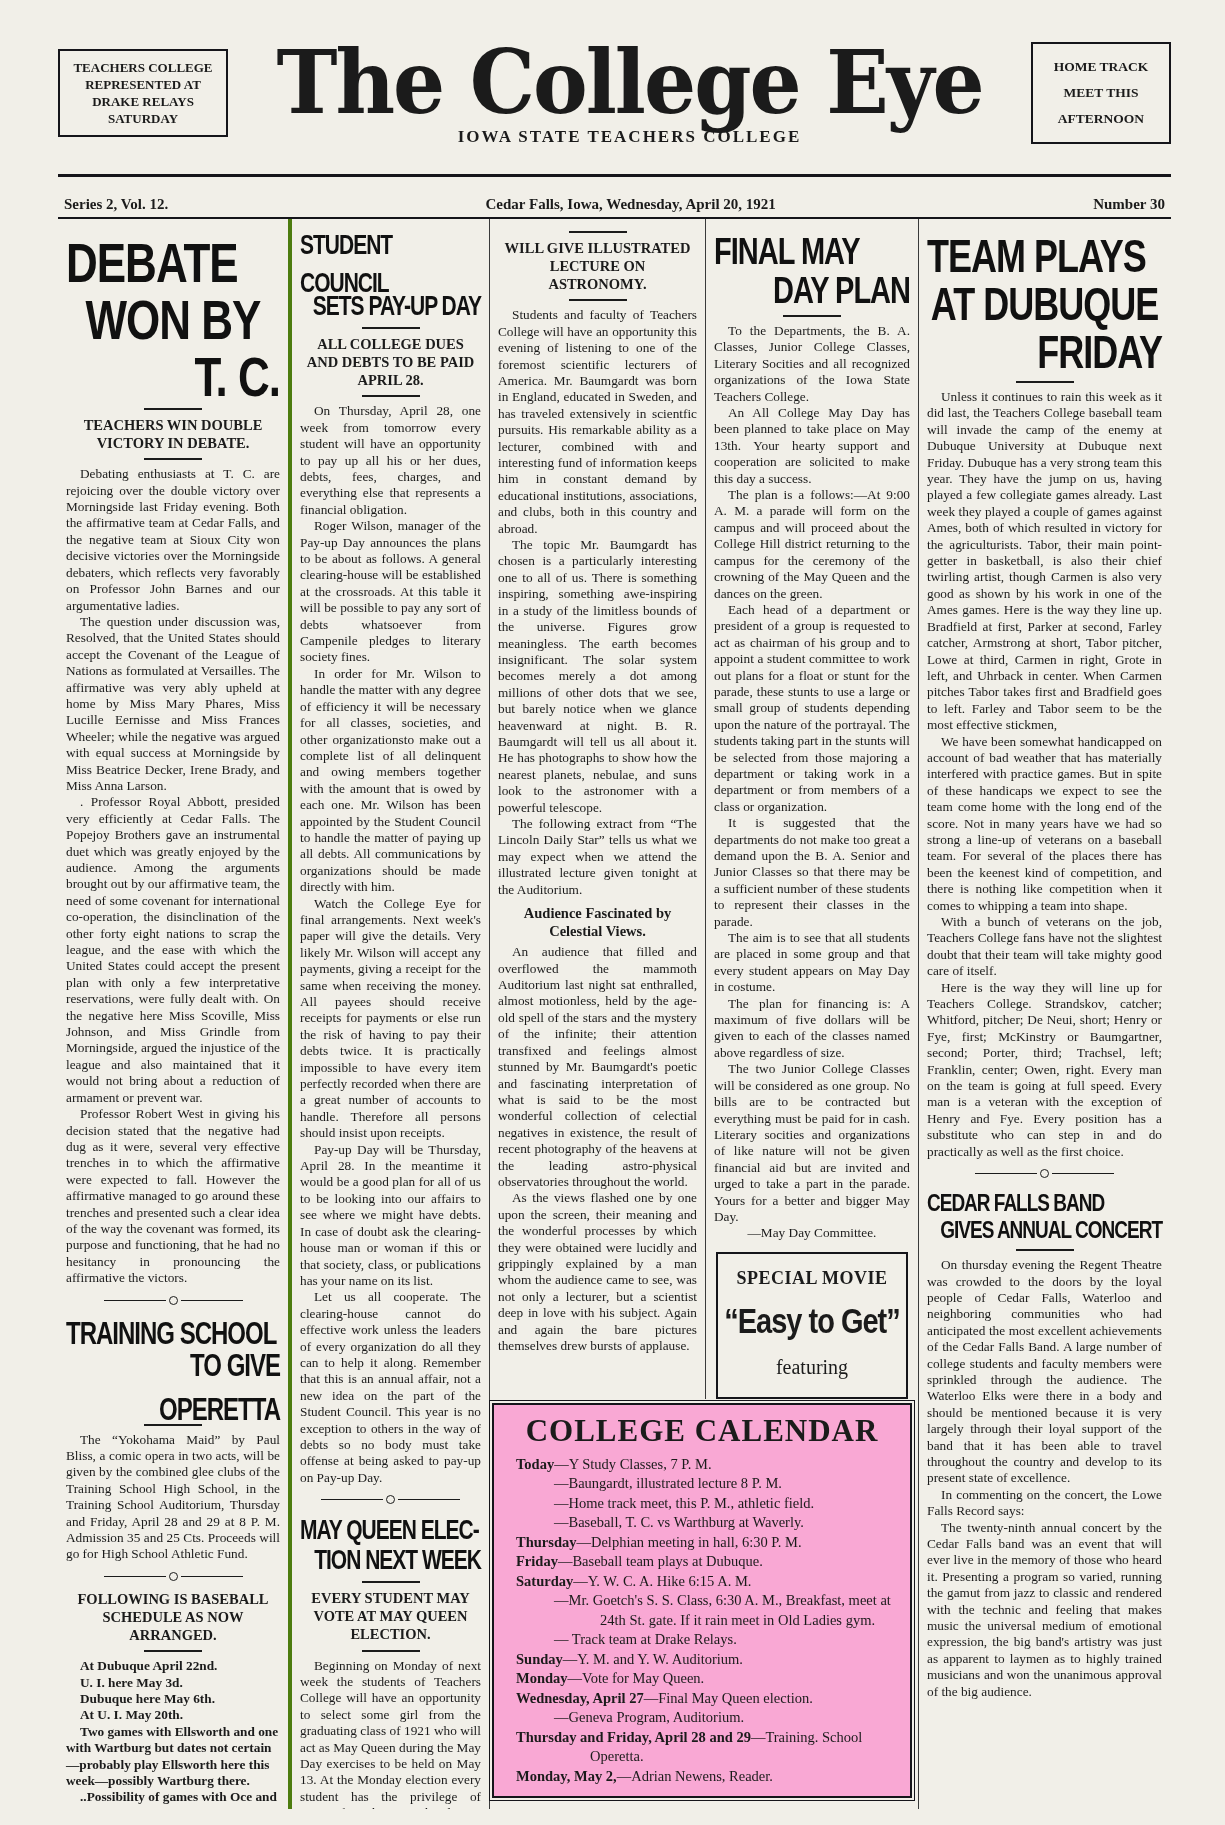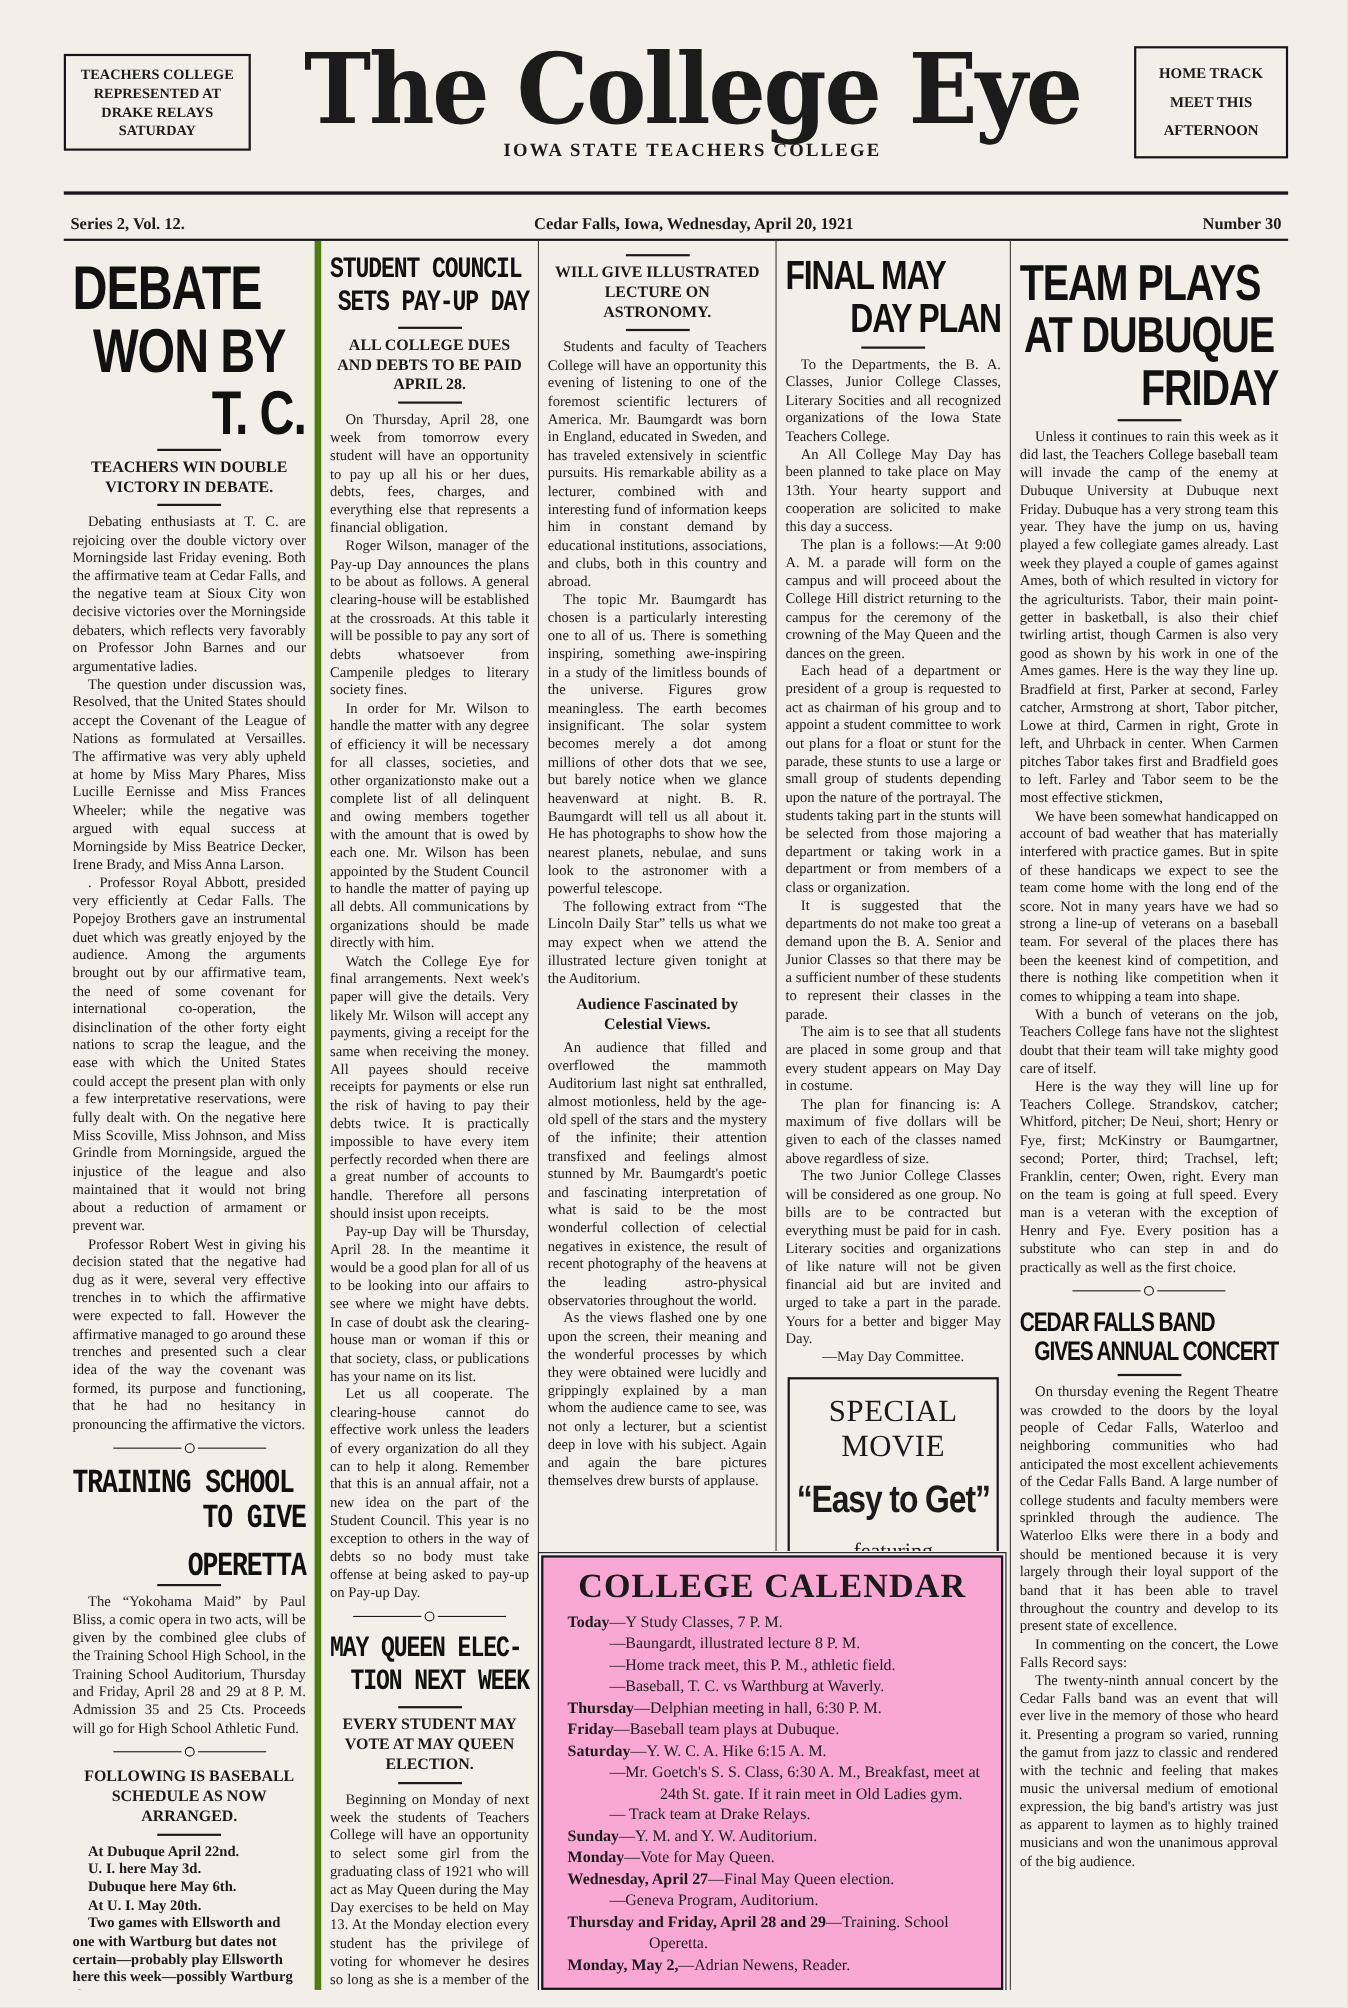--- a/index.html
+++ b/index.html
@@ -21,52 +21,52 @@
 
   
   .dateline{border-top:3px solid #15151a;border-bottom:2px solid #15151a;margin-top:10px;
             display:flex;justify-content:space-between;align-items:center;
             font-weight:bold;font-size:15px;padding:19px 6px 4px 6px;}
 
   
   .cols{display:grid;grid-template-columns:234px 198px 216px 212px 252px;
         grid-template-rows:auto 1fr;height:1590px;overflow:hidden;}
   .col{padding:6px 8px 0 8px;overflow:hidden;}
-  .col-1{grid-column:1;grid-row:1/3;border-right:6px solid #4d7c0f;}
+  .col-1{grid-column:1;grid-row:1/3;border-right:4px solid #4d7c0f;}
   .col-2{grid-column:2;grid-row:1/3;border-right:1px solid #3a3a3a;}
   .col-3{grid-column:3;grid-row:1;border-right:1px solid #3a3a3a;}
   .col-4{grid-column:4;grid-row:1;}
   .col-5{grid-column:5;grid-row:1/3;border-left:1px solid #3a3a3a;}
   .cal-cell{grid-column:3/5;grid-row:2;padding:4px 6px 0 2px;}
 
   
   .headline{font-family:"Liberation Sans",sans-serif;font-weight:bold;color:#111;margin:4px 0 8px 0;}
   .hl-line{display:block;letter-spacing:-1px;transform:scaleY(1.28);transform-origin:50% 20%;}
   .al{text-align:left;} .ac{text-align:center;} .ar{text-align:right;}
   .hl-xl{font-size:44px;line-height:57px;}
   .hl-lg{font-size:33px;line-height:44px;}
   .hl-md{font-size:29px;line-height:39px;}
-  .hl-sm{font-size:21px;line-height:30px;letter-spacing:-0.5px;font-family:Liberation Mono, monospace;}
+  .hl-sm{font-size:21px;line-height:30px;letter-spacing:-0.5px;}
   .hl-xs{font-size:19px;line-height:27px;letter-spacing:-0.5px;}
 
   .hrule{width:58px;border-top:2px solid #1b1b1b;margin:6px auto;}
   .subhead{font-weight:bold;font-size:14.5px;line-height:1.25;text-align:center;margin:2px 6px;}
   .subsubhead{font-weight:bold;font-size:14.5px;line-height:1.25;text-align:center;margin:6px 4px 4px 4px;}
 
   .sep{display:flex;align-items:center;justify-content:center;margin:9px 0;}
   .sep:before,.sep:after{content:"";border-top:1.5px solid #1b1b1b;width:62px;}
   .sep-o{width:7px;height:7px;border:1.5px solid #1b1b1b;border-radius:50%;margin:0 3px;}
 
   .body-text p{margin:0;font-size:13.3px;line-height:16.4px;text-align:justify;text-indent:14px;}
   .sched p{font-weight:bold;text-align:left;}
   .signature{font-size:13.3px;line-height:16.4px;text-align:center;margin:0;}
 
   
   .movie-box{border:2px solid #15151a;margin:10px 2px 0 2px;padding:14px 6px 18px 6px;text-align:center;}
-  .movie-heading{font-weight:normal;font-size:28px;letter-spacing:0.5px;}
+  .movie-heading{font-weight:bold;font-size:18px;letter-spacing:0.5px;}
   .movie-film{font-family:"Liberation Sans",sans-serif;font-weight:bold;font-size:29px;
               letter-spacing:-1px;margin-top:16px;transform:scaleY(1.2);}
   .movie-featuring{font-size:20px;margin-top:18px;}
 
   
   .calendar{border:2px solid #15151a;outline:1px solid #15151a;outline-offset:2px;
             padding:6px 10px 10px 10px;background:#f9a8d4;}
   .cal-title{font-weight:bold;font-size:31px;text-align:center;letter-spacing:1px;margin:2px 0 6px 0;}
   .cal-line{font-size:14.5px;line-height:19.5px;padding-left:86px;text-indent:-74px;}
   .cal-line.ind{padding-left:96px;text-indent:-46px;}

